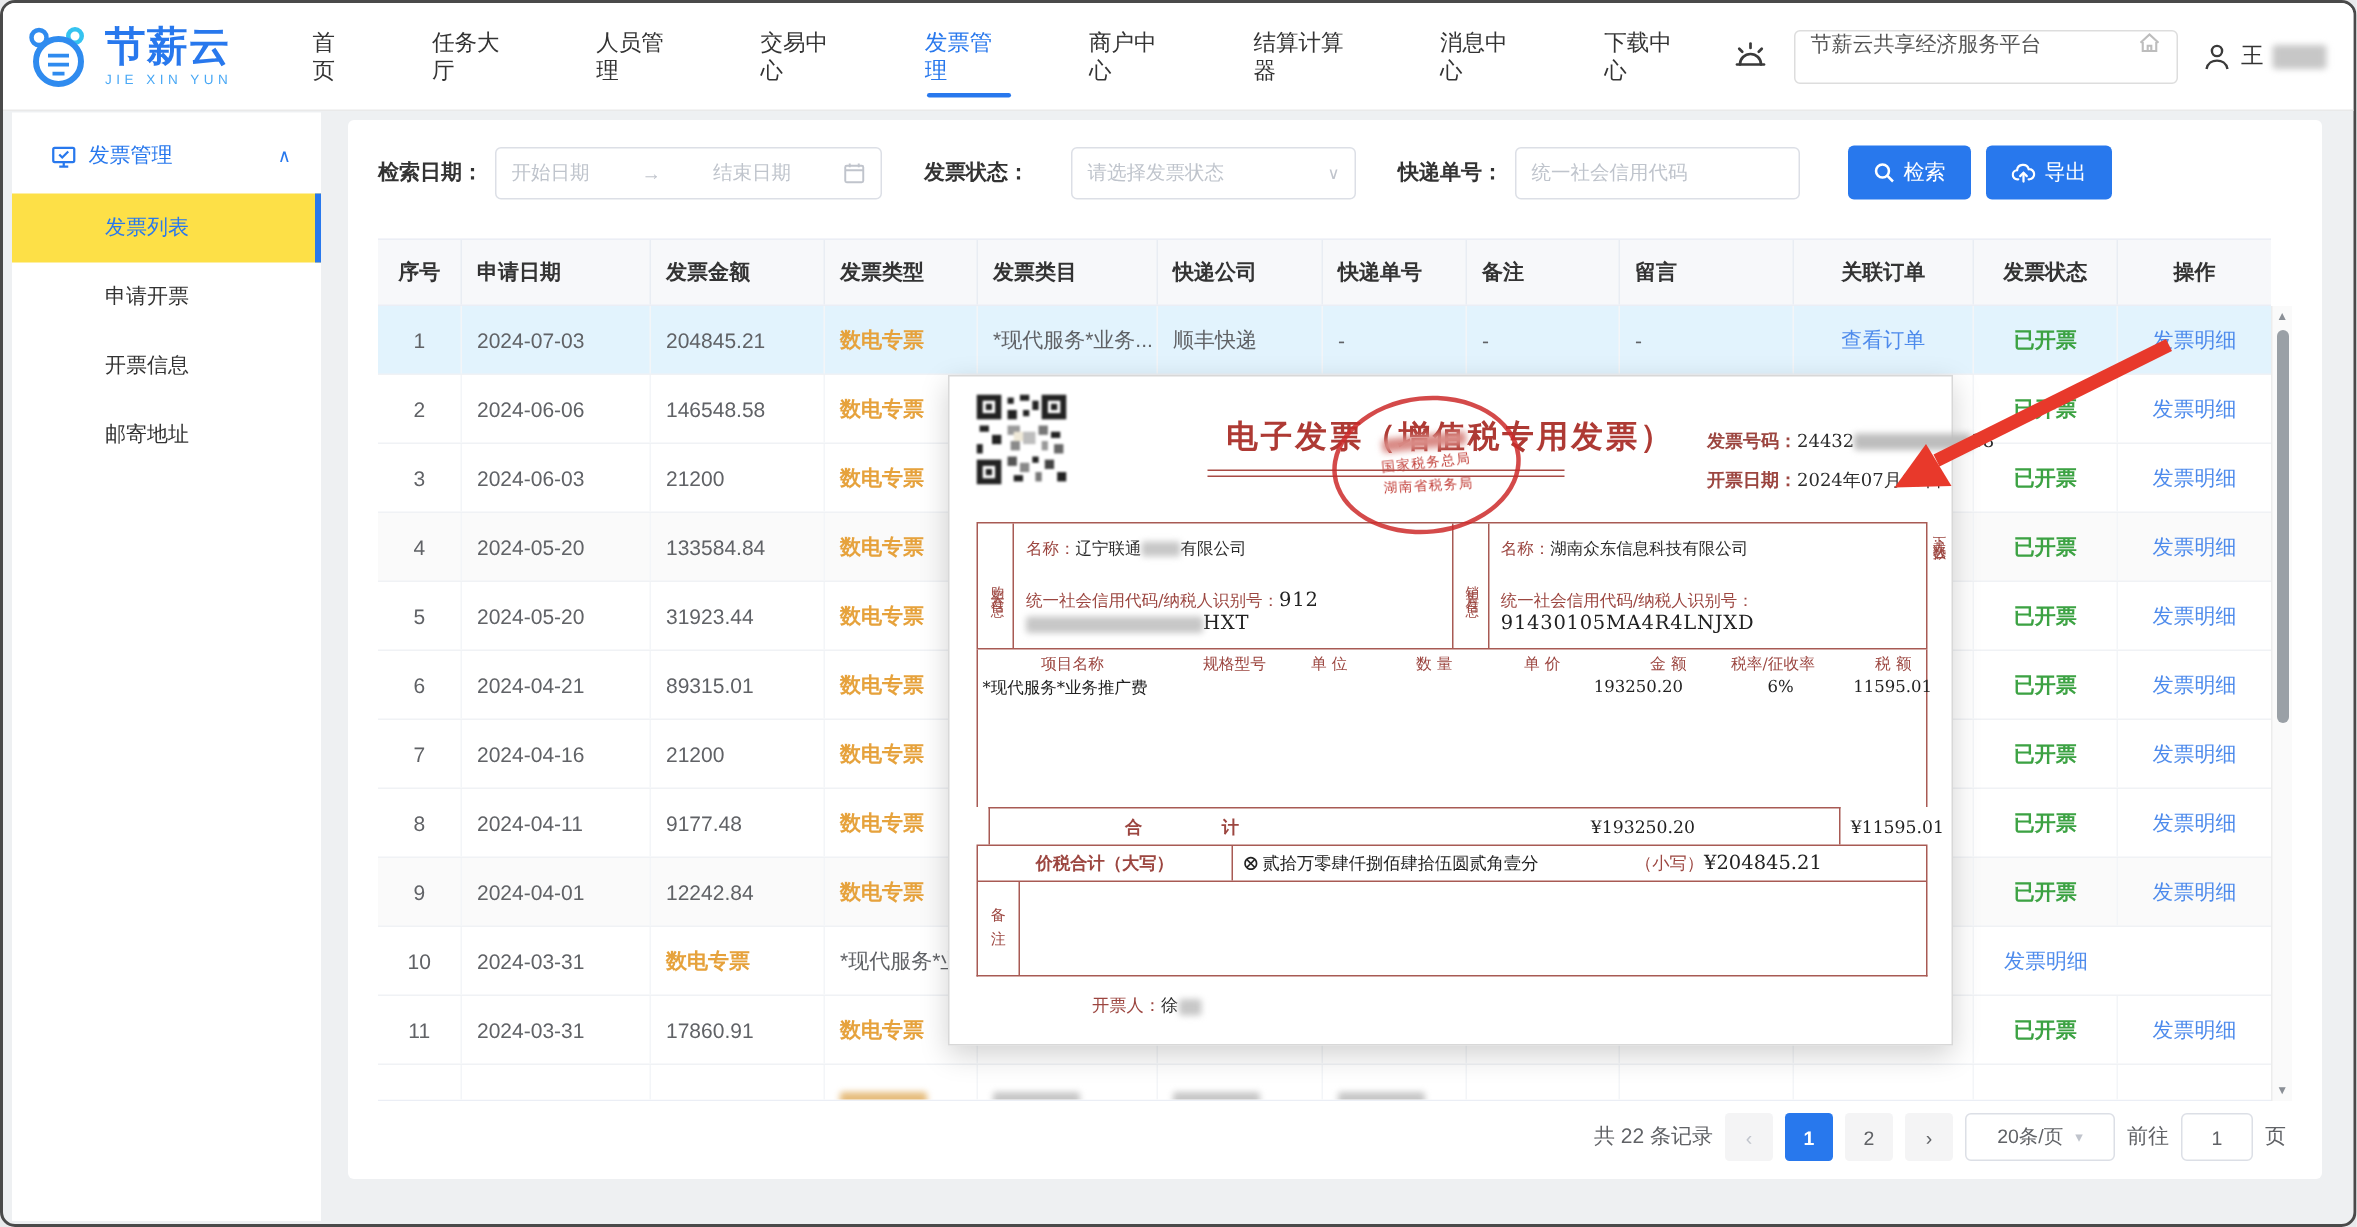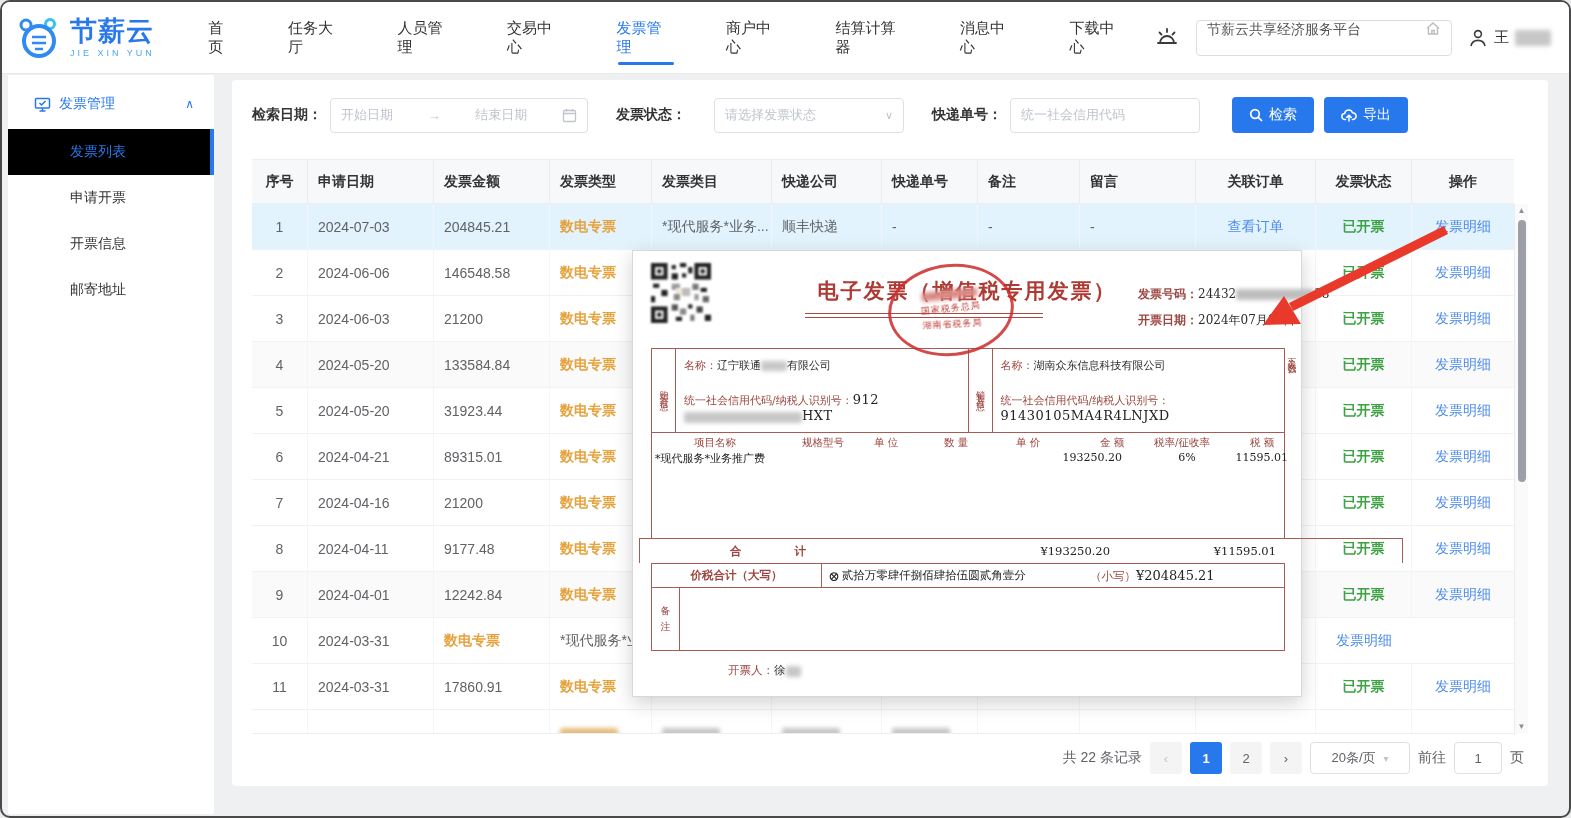--- a/index.html
+++ b/index.html
@@ -32,21 +32,21 @@
           filter:blur(2px); vertical-align:middle; }
   .blur.orange { background:#e6bd7d; }
 
   
   .sidebar { position:absolute; top:73px; left:6px; width:206px; bottom:2px; background:#fff; }
   .sb-group { display:flex; align-items:center; gap:8px; padding:20px 20px 16px 26px;
               font-size:14px; color:#2878ed; cursor:pointer; }
   .sb-group .chev { margin-left:auto; color:#2878ed; font-size:12px; }
   .sb-item { height:46px; display:flex; align-items:center; padding-left:62px; font-size:14px;
              color:#333; cursor:pointer; position:relative; }
-  .sb-item.active { background:#000000; color:#2878ed; }
+  .sb-item.active { background:#fde047; color:#2878ed; }
   .sb-item.active::after { content:""; position:absolute; right:0; top:0; bottom:0; width:4px; background:#2878ed; }
 
   
   .card { position:absolute; left:230px; top:78px; right:21px; bottom:30px; background:#fff;
           border-radius:4px; padding:17px 20px 0 20px; }
   .filter-bar { display:flex; align-items:center; font-size:14px; color:#333; }
   .f-label { font-weight:bold; margin-right:8px; white-space:nowrap; }
   .inp { height:35px; border:1px solid #dcdfe6; border-radius:4px; background:#fff;
          display:flex; align-items:center; font-size:13px; color:#bfc4cc; padding:0 10px; }
   .date-range { width:258px; justify-content:space-between; margin-right:28px; }
@@ -123,21 +123,21 @@
   .pbody { flex:1; padding:9px 8px; font-size:11px; display:flex; flex-direction:column; justify-content:space-between; }
   .pbody .lab { color:#9c4640; }
   .pbody .taxid { font-size:13px; letter-spacing:.5px; color:#222; }
   .inv-items { left:18px; top:182px; width:634px; height:105px; border-left:1px solid #a85a54; border-right:1px solid #a85a54; }
   .inv-ih span { position:absolute; top:3px; font-size:10.5px; color:#9c4640; white-space:nowrap; }
   .inv-line { position:absolute; top:18px; left:0; right:0; font-size:11px; color:#222; }
   .inv-line .nm { position:absolute; left:3px; top:0; }
   .inv-line .a1 { position:absolute; left:390px; width:80px; text-align:right; top:0; }
   .inv-line .a2 { position:absolute; left:505px; width:60px; text-align:center; top:0; }
   .inv-line .a3 { position:absolute; left:556px; width:80px; text-align:right; top:0; }
-  .inv-total { left:6px; top:287px; width:764px; height:25px; border:1px solid #a85a54; border-bottom:none; font-size:11.5px; }
+  .inv-total { left:26px; top:287px; width:568px; height:25px; border:1px solid #a85a54; border-bottom:none; font-size:11.5px; }
   .inv-total .tl { position:absolute; left:90px; top:5px; color:#9c4640; letter-spacing:10px; font-weight:bold; }
   .inv-total .v1 { position:absolute; left:380px; width:90px; text-align:right; top:5px; color:#222; }
   .inv-total .v2 { position:absolute; left:546px; width:90px; text-align:right; top:5px; color:#222; }
   .inv-grand { left:18px; top:312px; width:634px; height:25px; border:1px solid #a85a54; display:flex; font-size:11.5px; }
   .inv-grand .gl { width:170px; border-right:1px solid #a85a54; display:flex; align-items:center;
                    justify-content:center; color:#9c4640; font-weight:bold; }
   .inv-grand .gc { flex:1; position:relative; display:flex; align-items:center; padding-left:6px; color:#222; }
   .inv-grand .sym { font-size:14px; margin-right:2px; }
   .inv-grand .small { position:absolute; left:268px; }
   .inv-grand .small .lab { color:#9c4640; }

